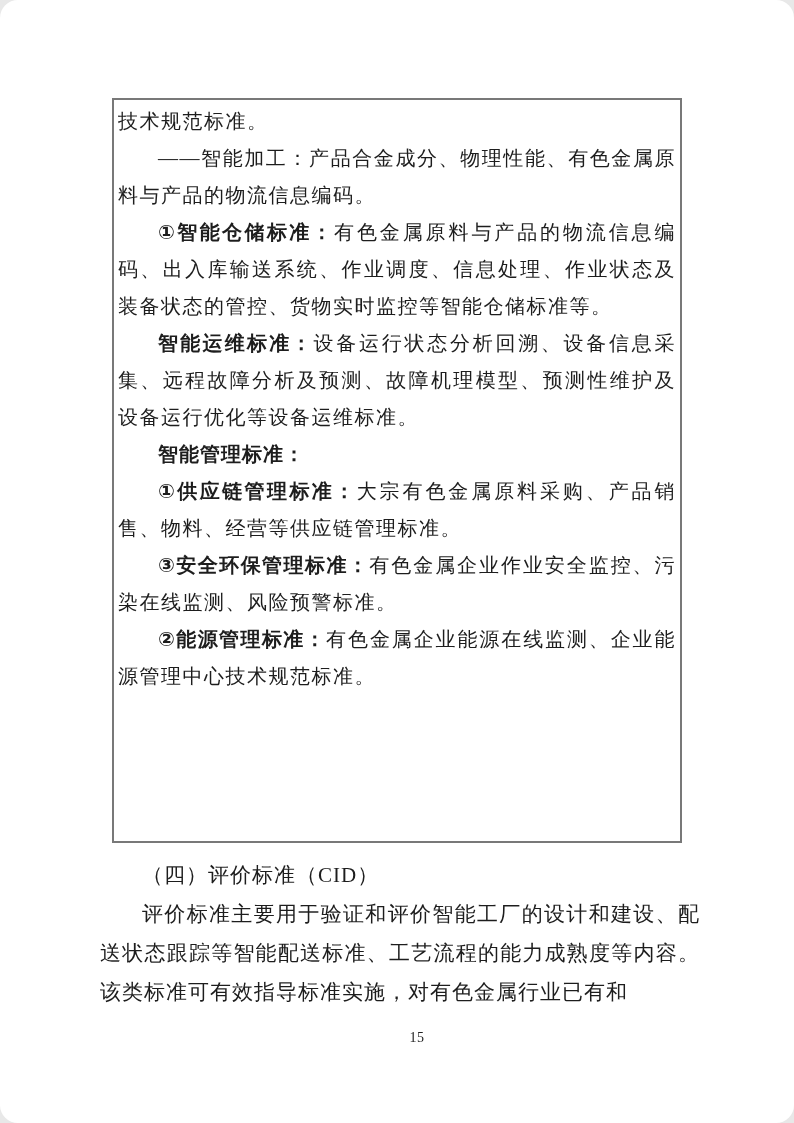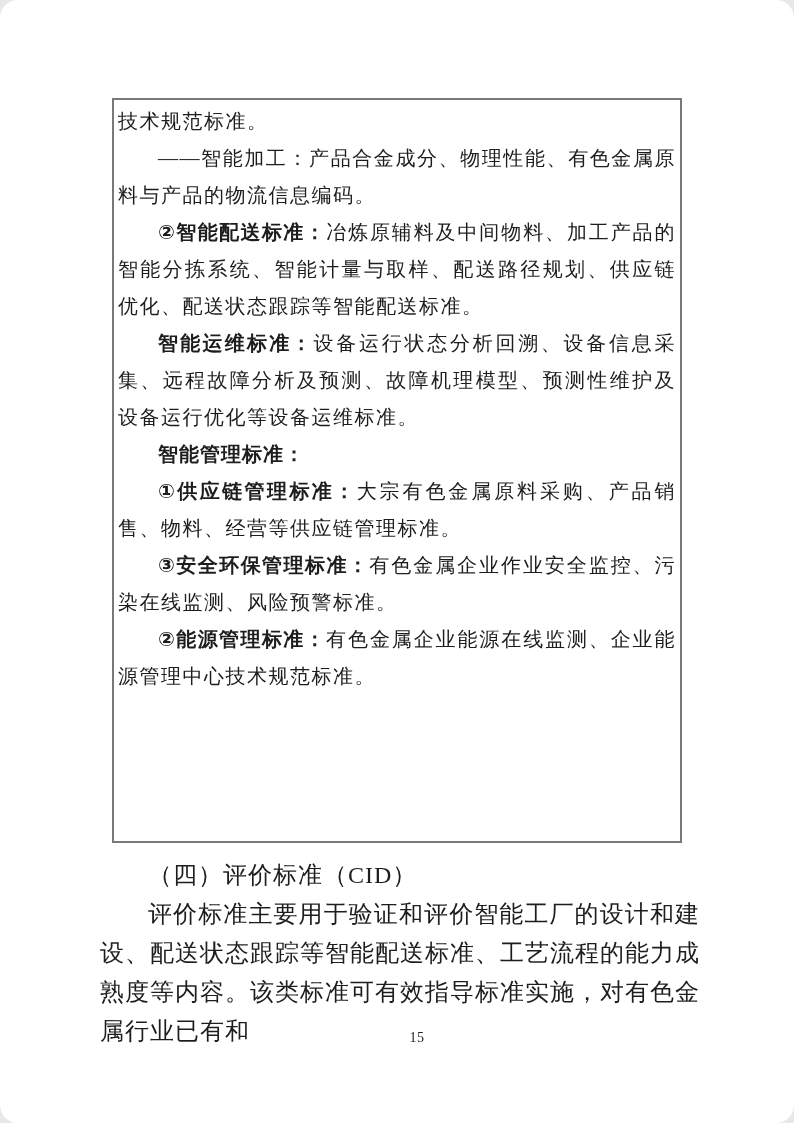--- a/index.html
+++ b/index.html
@@ -46,21 +46,21 @@
   }
   .seg { }
   .seg.bold {
     font-weight: bold;
     font-family: "Liberation Sans", "DejaVu Sans", sans-serif;
     letter-spacing: 1px;
   }
   .below-box {
     width: 600px;
     margin-top: 13px;
-    font-size: 24px;
+    font-size: 21px;
     line-height: 39px;
     letter-spacing: 1px;
   }
   .section-heading {
     margin: 0;
     text-indent: 2em;
   }
   .body-para {
     margin: 0;
     text-indent: 2em;
@@ -81,21 +81,21 @@
 </head>
 <body>
 
 <div class="page" style="background: rgb(255, 255, 255); color: rgb(29, 29, 29);">
   <div class="text-column">
 
     <div class="content-box" style="border-color: rgb(120, 120, 120);">
       <div>
           <p class="para no-indent"><span class="seg">技术规范标准。</span></p>
           <p class="para"><span class="seg">——智能加工：产品合金成分、物理性能、有色金属原料与产品的物流信息编码。</span></p>
-          <p class="para"><span class="seg bold">②智能配送标准：</span><span class="seg">冶炼原辅料及中间物料、加工产品的智能分拣系统、智能计量与取样、配送路径规划、供应链优化、配送状态跟踪等智能配送标准。</span></p>
+          <p class="para"><span class="seg bold">①智能仓储标准：</span><span class="seg">有色金属原料与产品的物流信息编码、出入库输送系统、作业调度、信息处理、作业状态及装备状态的管控、货物实时监控等智能仓储标准等。</span></p>
           <p class="para"><span class="seg bold">智能运维标准：</span><span class="seg">设备运行状态分析回溯、设备信息采集、远程故障分析及预测、故障机理模型、预测性维护及设备运行优化等设备运维标准。</span></p>
           <p class="para"><span class="seg bold">智能管理标准：</span></p>
           <p class="para"><span class="seg bold">①供应链管理标准：</span><span class="seg">大宗有色金属原料采购、产品销售、物料、经营等供应链管理标准。</span></p>
           <p class="para"><span class="seg bold">③安全环保管理标准：</span><span class="seg">有色金属企业作业安全监控、污染在线监测、风险预警标准。</span></p>
           <p class="para"><span class="seg bold">②能源管理标准：</span><span class="seg">有色金属企业能源在线监测、企业能源管理中心技术规范标准。</span></p>
         </div>
     </div>
 
     <div class="below-box">
       <p class="section-heading">（四）评价标准（CID）</p>

